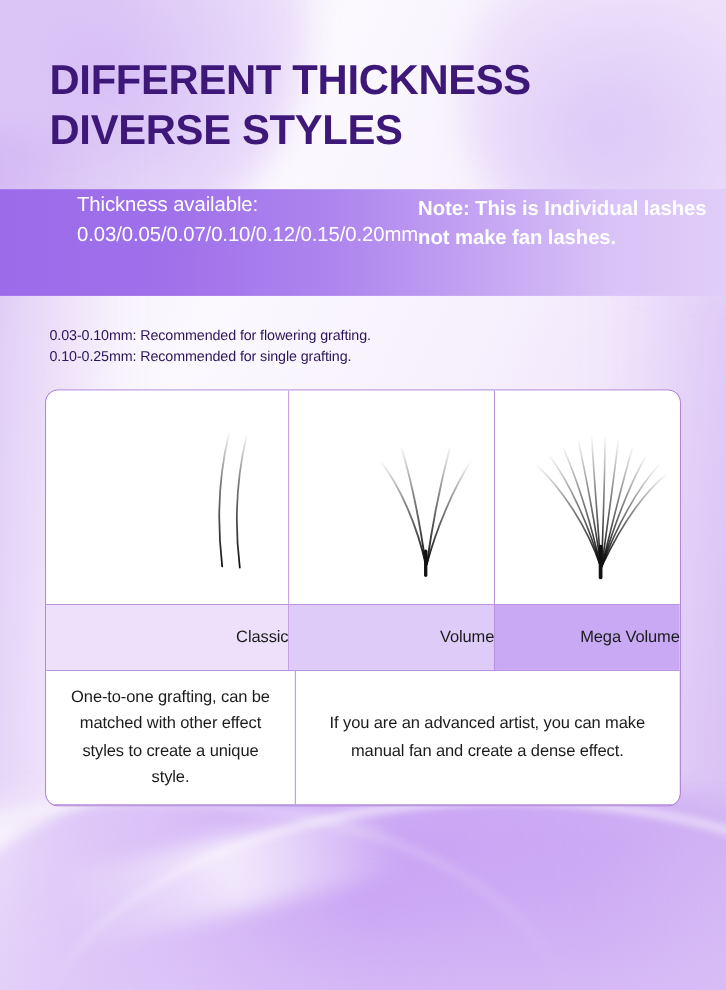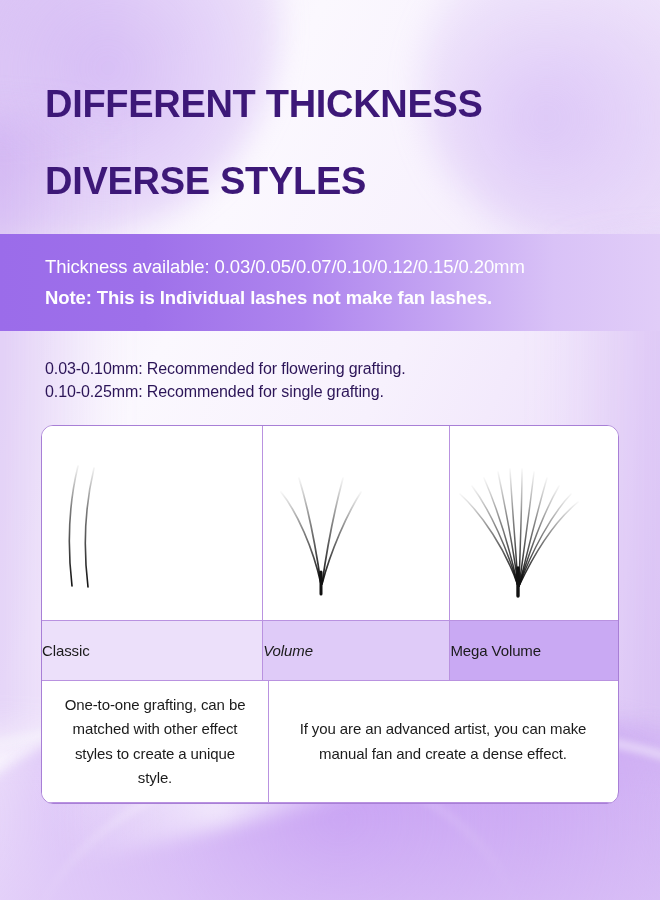--- a/index.html
+++ b/index.html
@@ -120,38 +120,38 @@
 
   .headline {
     margin: 0;
     padding: 50px 0 0 45px;
     color: #3d1878;
     font-size: 38px;
     font-weight: bold;
     line-height: 1.22;
     letter-spacing: -0.3px;
   }
-  .headline .hl-line { display: block; margin-top: 31px; }
+  .headline .hl-line { display: block; }
 
   .banner {
     margin-top: 29px;
     width: 100%;
     height: 97px;
     background: linear-gradient(90deg,
       #9b6cea 0%,
       #9e70ea 22%,
       #ae85ee 46%,
       #c6a7f3 68%,
       #d9c2f7 84%,
       #e1cdf8 100%);
     display: flex;
-    flex-direction: column;
+    flex-direction: row;
     justify-content: center;
     box-sizing: border-box;
-    padding-left: 45px;
+    padding-left: 70px;
   }
   .banner-line1 {
     color: #ffffff;
     font-size: 18.5px;
     line-height: 1.5;
     letter-spacing: -0.1px;
   }
   .banner-line2 {
     color: #ffffff;
     font-size: 18.5px;
@@ -159,21 +159,21 @@
     line-height: 1.5;
     letter-spacing: -0.1px;
     margin-top: 3px;
   }
 
   .recs {
     padding: 26px 0 0 45px;
     color: #2c1558;
   }
   .rec-line {
-    font-size: 16px;
+    font-size: 13px;
     line-height: 1.48;
     letter-spacing: -0.1px;
   }
 
   
   .table-wrap {
     margin: 21px 0 0 41px;
     width: 578px;
     border: 1.5px solid #a87fd6;
     border-radius: 12px;
@@ -184,24 +184,24 @@
   .row {
     display: flex;
   }
   .row-art {
     height: 194px;
   }
   .cell {
     box-sizing: border-box;
     display: flex;
     align-items: center;
-    justify-content: flex-start;
+    justify-content: flex-end;
   }
   .col-1 { width: 227px; }
-  .col-2 { width: 192px; font-style: italic; }
+  .col-2 { width: 192px; }
   .col-3 { width: 172px; }
   .col-23 { width: 348px; }
 
   .vdiv  { border-right: 1.5px solid #b992e0; }
   .hdiv  { border-bottom: 1.5px solid #b992e0; }
 
   .art-cell { background: #ffffff; }
 
   .row-label { height: 59px; }
   .label-text {

